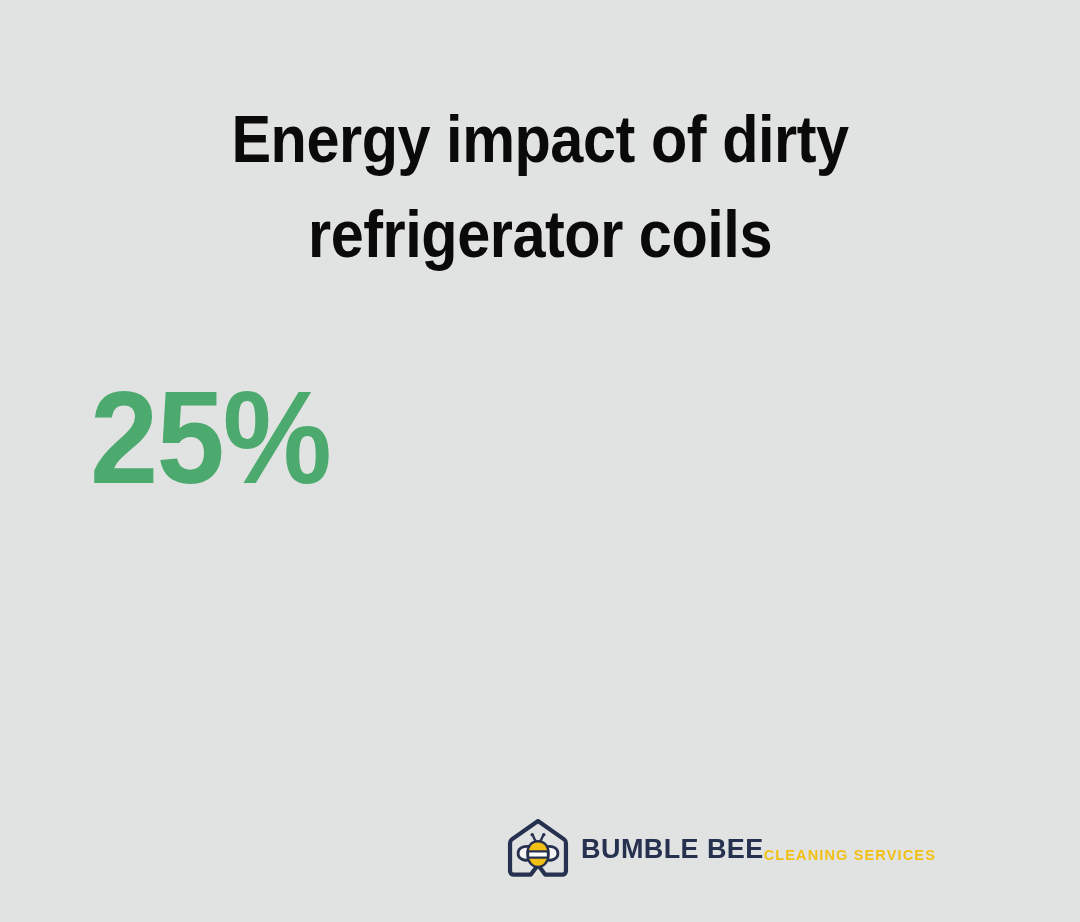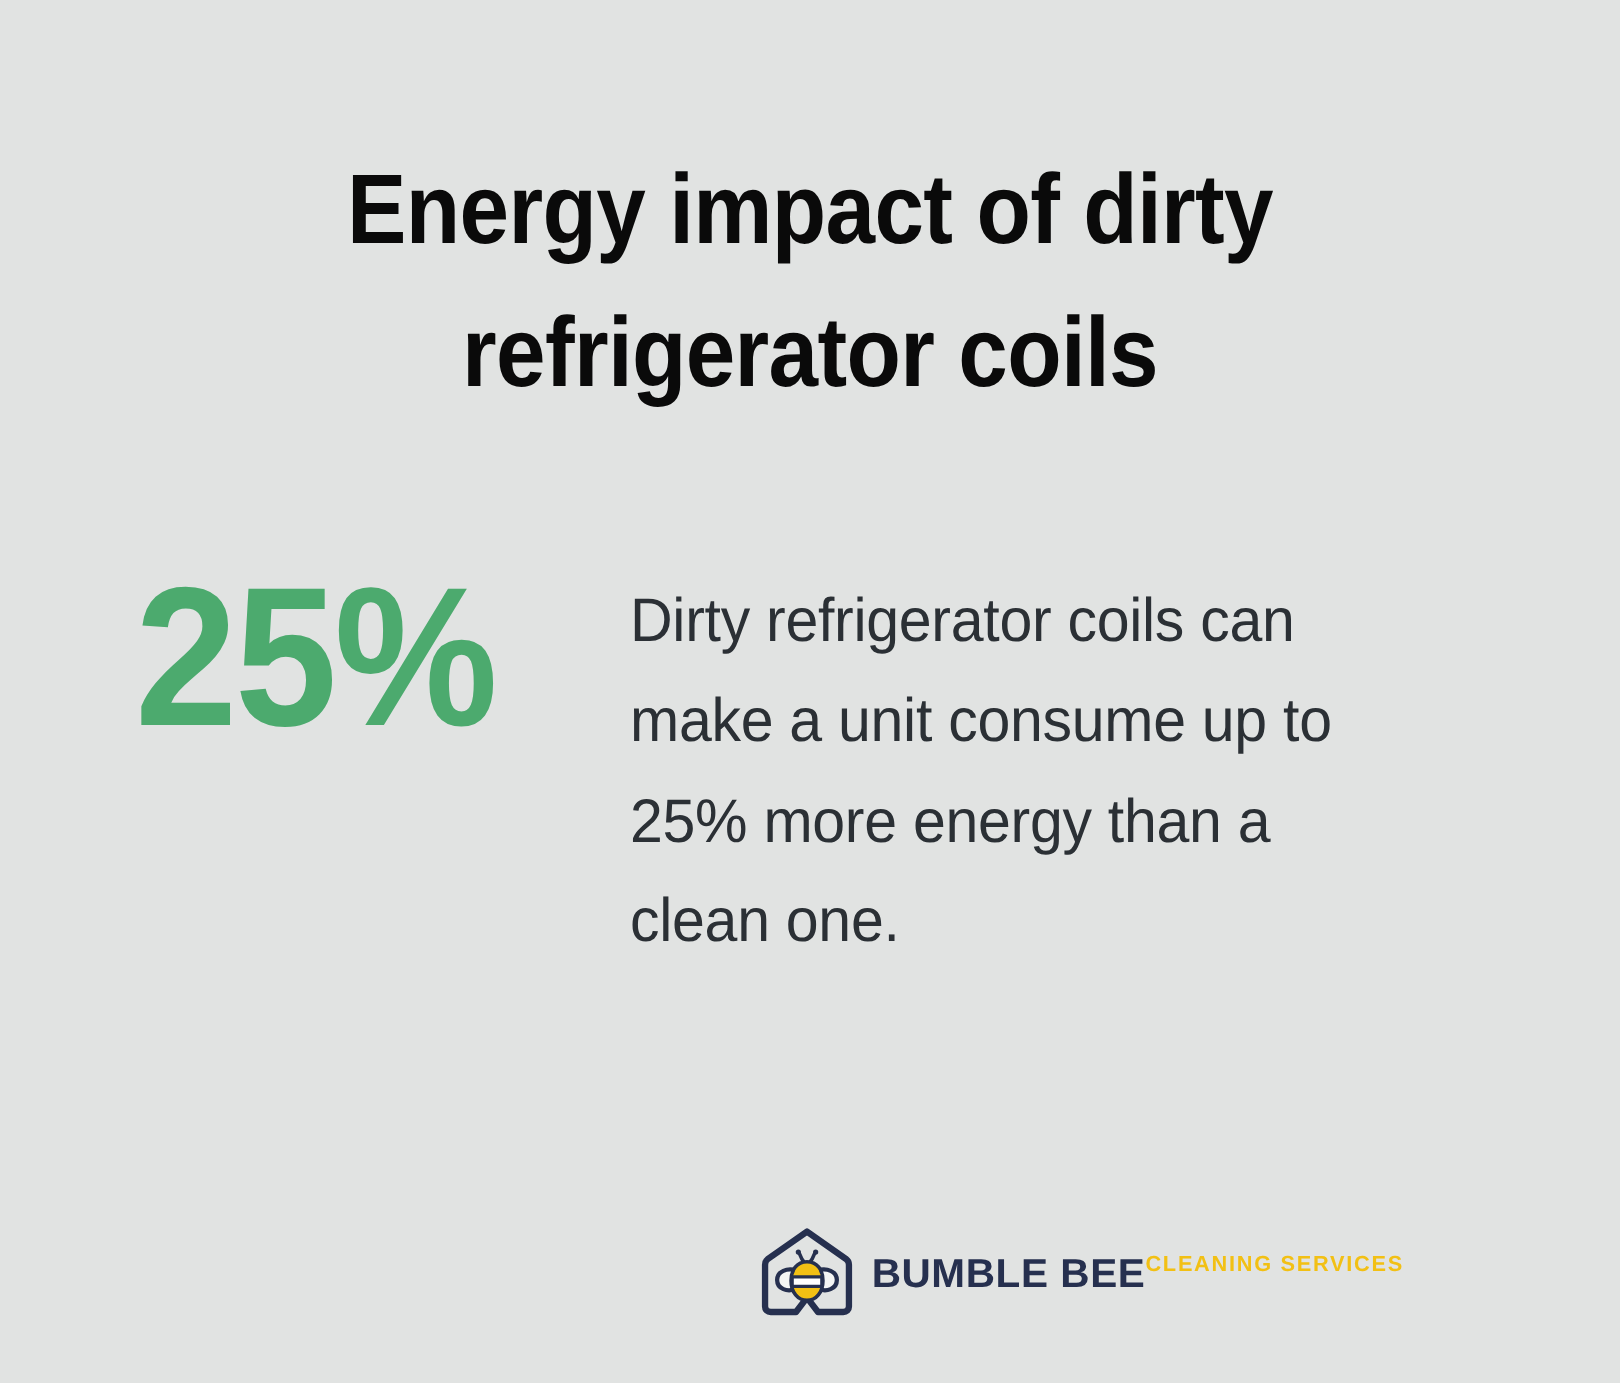--- a/index.html
+++ b/index.html
@@ -42,21 +42,21 @@
     white-space: pre-line;
   }
 
   
   .stat-row {
     position: absolute;
     left: 0;
     top: 366px;
     width: 1080px;
     display: flex;
-    align-items: flex-start;
+    align-items: center;
   }
   .stat-figure-wrap {
     width: 420px;
     flex: 0 0 420px;
     display: flex;
     justify-content: center;
     padding-top: 6px;
   }
   .stat-figure {
     font-family: "Liberation Sans", sans-serif;
@@ -113,43 +113,40 @@
     color: #26304f;
     letter-spacing: 0.4px;
     white-space: nowrap;
   }
   .logo-tagline {
     font-family: "Liberation Sans", sans-serif;
     font-weight: 700;
     font-size: 14.5px;
     color: #f2c014;
     letter-spacing: 1.15px;
-    margin-top: 0;
+    margin-top: 12px;
     white-space: nowrap;
   }
 </style>
 </head>
 <body>
 
 <div class="infographic">
 
   <div class="title-block">
     <h1 class="title">Energy impact of dirty
 refrigerator coils</h1>
   </div>
 
   <div class="stat-row">
 
     <div class="stat-figure-wrap">
       <div class="stat-figure">25%</div>
     </div>
 
-    <div class="stat-text-wrap">
-      <p class="stat-text">Dirty refrigerator coils can make a unit consume up to 25% more energy than a clean one.</p>
-    </div>
 
   </div>
 
   <div class="logo">
 
     <span class="logo-mark-wrap">
       <svg class="logo-mark" viewBox="0 0 72 72" xmlns="http://www.w3.org/2000/svg">
 
         <path d="M36 5.5 L64.5 25.5 C66 26.6 66.5 27.8 66.5 29.6 L66.5 60
                  C66.5 62.4 64.8 64 62.4 64 L44 64 L36 53.5 L28 64 L9.6 64

